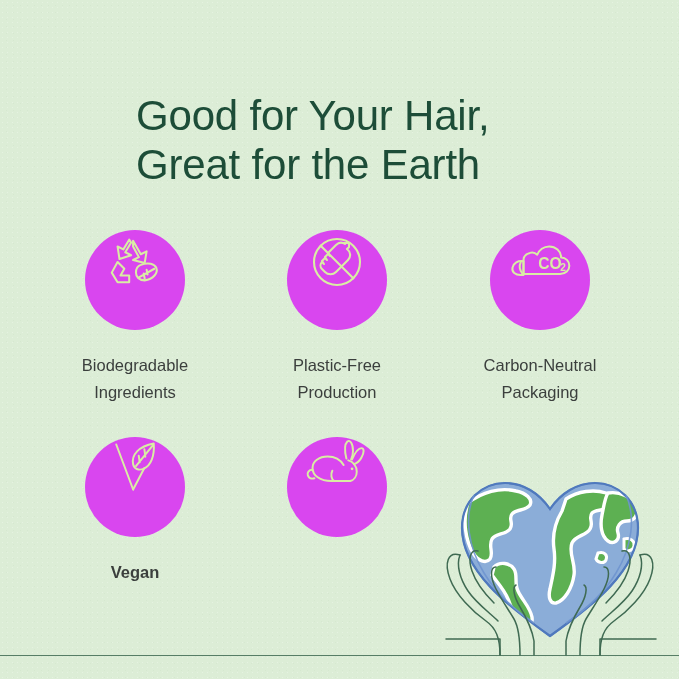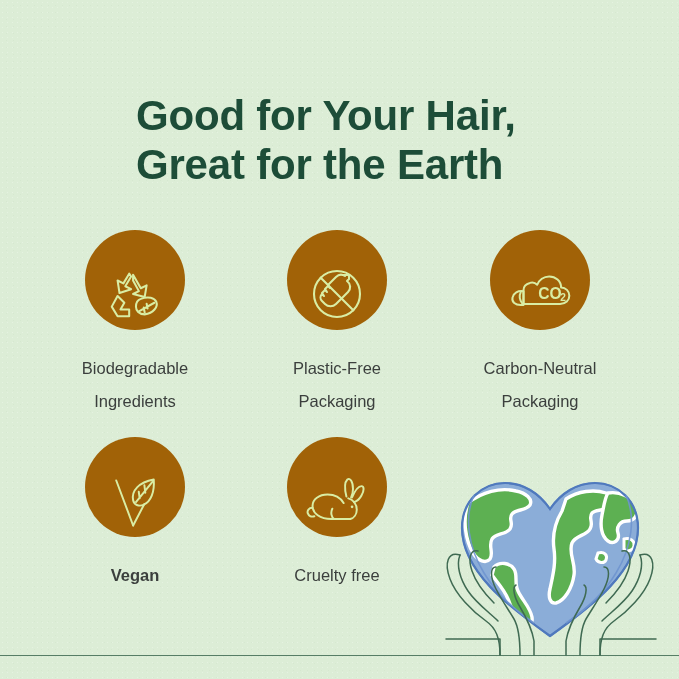--- a/index.html
+++ b/index.html
@@ -15,33 +15,33 @@
       radial-gradient(rgba(255,255,255,.55) 0.6px, transparent 0.7px),
       radial-gradient(rgba(190,214,184,.40) 0.6px, transparent 0.7px);
     background-size:5px 5px, 7px 7px;
     background-position:0 0, 3px 2px;
   }
   .headline{
     position:absolute;left:136px;top:63px;width:520px;
     color:#1d4d38;
     font-size:42px;line-height:49px;
     letter-spacing:-0.2px;
-    font-weight:700;
+    font-weight:400;
     white-space:pre-line;
   }
   .badge{position:absolute;width:160px;text-align:center;}
   .badge .disc{
     width:100px;height:100px;border-radius:50%;
-    background:#a16207;margin:0 auto;
-    display:flex;align-items:flex-end;justify-content:center;
+    background:#d946ef;margin:0 auto;
+    display:flex;align-items:flex-start;justify-content:center;
   }
   .badge .caption{
     margin-top:22px;
     color:#3b3f3d;
-    font-size:16.5px;line-height:33px;
+    font-size:16.5px;line-height:27px;
     white-space:pre-line;
   }
   
   #badge-biodegradable{left:55px;top:230px;}
   #badge-plastic-free{left:257px;top:230px;}
   #badge-carbon-neutral{left:460px;top:230px;}
   
   #badge-vegan{left:55px;top:437px;font-weight:bold;}
   #badge-cruelty-free{left:257px;top:437px;}
 
@@ -79,21 +79,21 @@
   <div class="disc">
     <span>
       <svg width="64" height="64" viewBox="0 0 64 64" fill="none" stroke="#d9eda4" stroke-width="2.1" stroke-linejoin="round" stroke-linecap="round">
         <circle cx="32" cy="32" r="23"></circle>
         <line x1="15.7" y1="15.7" x2="48.3" y2="48.3"></line>
         <path d="M38 13 L44 13 L44 17 L42 19 C46 22 46 27 43 30 L31 42 C28 45 23 45 20 42 L17 39 C15 37 15 34 17 32 L19 34 L17 31 L20 28 L22 30 L20 27 L23 24 L25 26 L23 23 L31 15 C34 12 37 12 40 14"></path>
       </svg>
     </span>
   </div>
   <div class="caption">Plastic-Free
-Packaging</div>
+Production</div>
 </div>
 
 <div class="badge" id="badge-carbon-neutral">
   <div class="disc">
     <span>
       <svg width="66" height="66" viewBox="0 0 72 64" fill="none" stroke="#d9eda4" stroke-width="2.2" stroke-linejoin="round" stroke-linecap="round">
         <path d="M18 44 L58 44 C64 44 68 40 68 35 C68 30 64 26 59 26 C59 19 53 14 46 14 C40 14 35 18 33 23 C31 21 28 20 25 21 C21 22 18 25 18 29 L18 44 Z"></path>
         <path d="M18 30 C12 29 7 32 6 37 C5 42 9 45 15 45 L18 45 Z"></path>
         <path d="M17 44 C14 40 13 35 15 31"></path>
         <text x="34" y="39" font-family="Liberation Sans, sans-serif" font-size="17" font-weight="bold" fill="#d9eda4" stroke="none">CO</text>
@@ -127,21 +127,20 @@
         <path d="M28 46 C16 46 8 40 8 32 C8 25 15 20 24 20 C32 20 38 24 41 29"></path>
         <path d="M8 34 C4 34 2 37 3 40 C4 43 7 44 10 43"></path>
         <path d="M44 22 C42 14 42 7 45 4 C48 2 51 6 51 14 C51 18 50 21 49 23"></path>
         <path d="M50 23 C53 16 57 11 60 11 C63 11 63 16 60 21 C58 25 55 27 52 28"></path>
         <path d="M29 35 C27 39 28 44 31 46"></path>
         <path d="M48 46 L34 46"></path>
         <circle cx="50" cy="33" r="1.4" fill="#d9eda4" stroke="none"></circle>
       </svg>
     </span>
   </div>
-  <div class="caption">Cruelty free</div>
 </div>
 
 <div class="earth-art">
   <svg width="225" height="220" viewBox="0 0 225 220" fill="none">
     <defs>
       <clipPath id="heartClip">
         <path d="M112 193 C70 163 24 128 24 85 C24 58 44 40 67 40 C85 40 101 50 112 66 C123 50 139 40 157 40 C180 40 200 58 200 85 C200 128 154 163 112 193 Z"></path>
       </clipPath>
     </defs>
 

